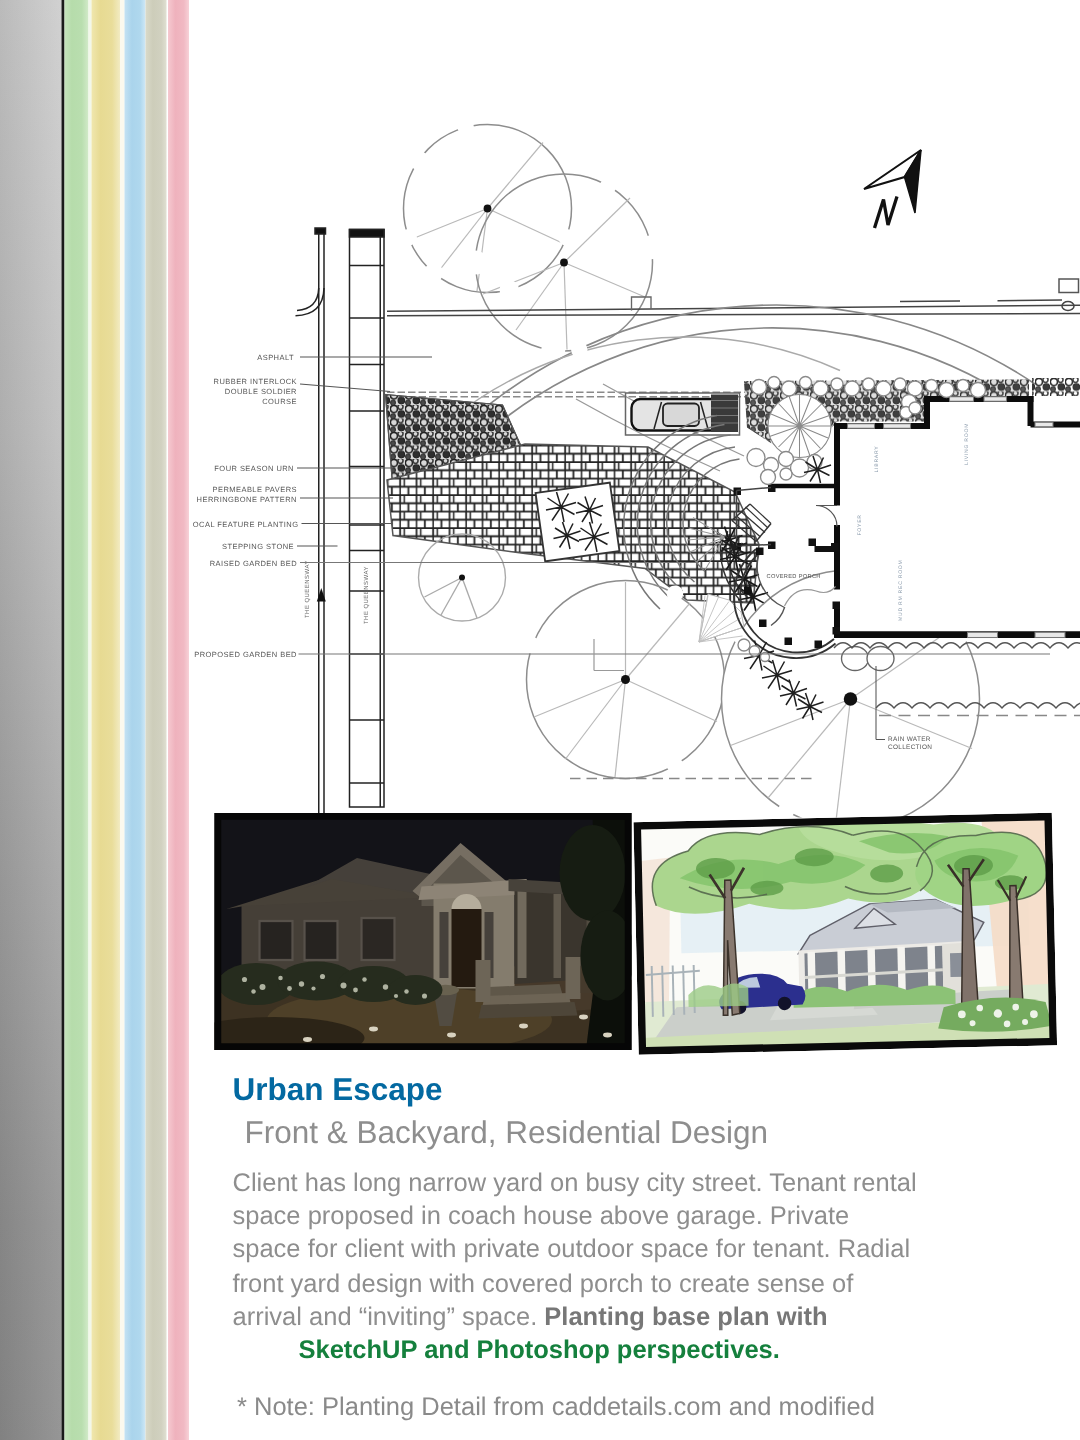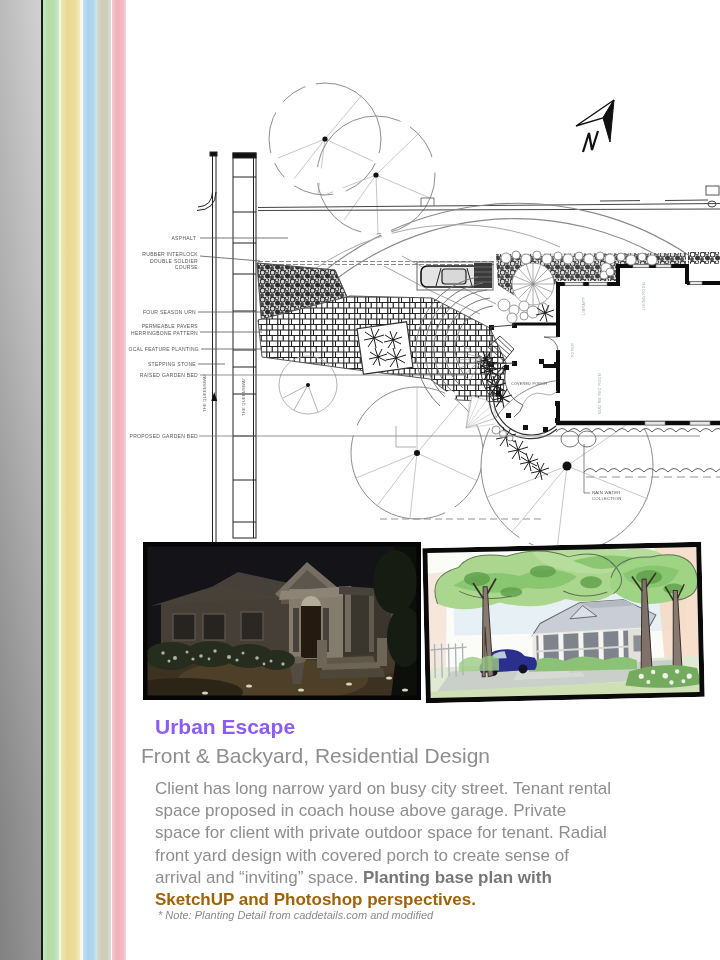--- a/index.html
+++ b/index.html
@@ -707,24 +707,24 @@
     <circle cx="246" cy="140" r="2.2"></circle>
         <circle cx="258" cy="139" r="2"></circle>
   </g>
 
   <path d="M34,116 Q44,106 56,112 Q64,106 74,112 L74,124 L34,124 Z" fill="#9ccc86" opacity="0.8"></path>
 
   <rect x="2.5" y="2.5" width="274" height="150" fill="none" stroke="#0a0a0a" stroke-width="5"></rect>
 </svg>
 </div>
 
-<div class="abs" style="left:155px;top:714px;font-size:21px;line-height:25px;font-weight:bold;color:#8b5cf6;white-space:nowrap;">Urban Escape</div>
-
-<div class="abs" style="left:141px;top:743px;font-size:21px;line-height:25px;color:#8e8e8e;white-space:nowrap;">Front &amp; Backyard, Residential Design</div>
+<div class="abs" style="left:155px;top:714px;font-size:21px;line-height:25px;font-weight:bold;color:#0369a1;white-space:nowrap;">Urban Escape</div>
+
+<div class="abs" style="left:163px;top:743px;font-size:21px;line-height:25px;color:#8e8e8e;white-space:nowrap;">Front &amp; Backyard, Residential Design</div>
 
 <div class="abs" style="left:155px;top:778px;font-size:17px;color:#8e8e8e;line-height:22.2px;white-space:nowrap;">Client has long narrow yard on busy city street. Tenant rental<br>
 space proposed in coach house above garage. Private<br>
 space for client with private outdoor space for tenant. Radial<br>
 front yard design with covered porch to create sense of<br>
 arrival and “inviting” space. <b style="color:#777;">Planting base plan with</b><br>
-<b style="color:#a16207;">SketchUP and Photoshop perspectives.</b></div>
-
-<div class="abs" style="left:158px;top:909px;font-size:11px;color:#8a8a8a;white-space:nowrap;font-style:italic;">* Note: Planting Detail from caddetails.com and modified</div>
+<b style="color:#15803d;margin-left:44px;">SketchUP and Photoshop perspectives.</b></div>
+
+<div class="abs" style="left:158px;top:928px;font-size:17px;color:#8a8a8a;white-space:nowrap;">* Note: Planting Detail from caddetails.com and modified</div>
 
 </body></html>

